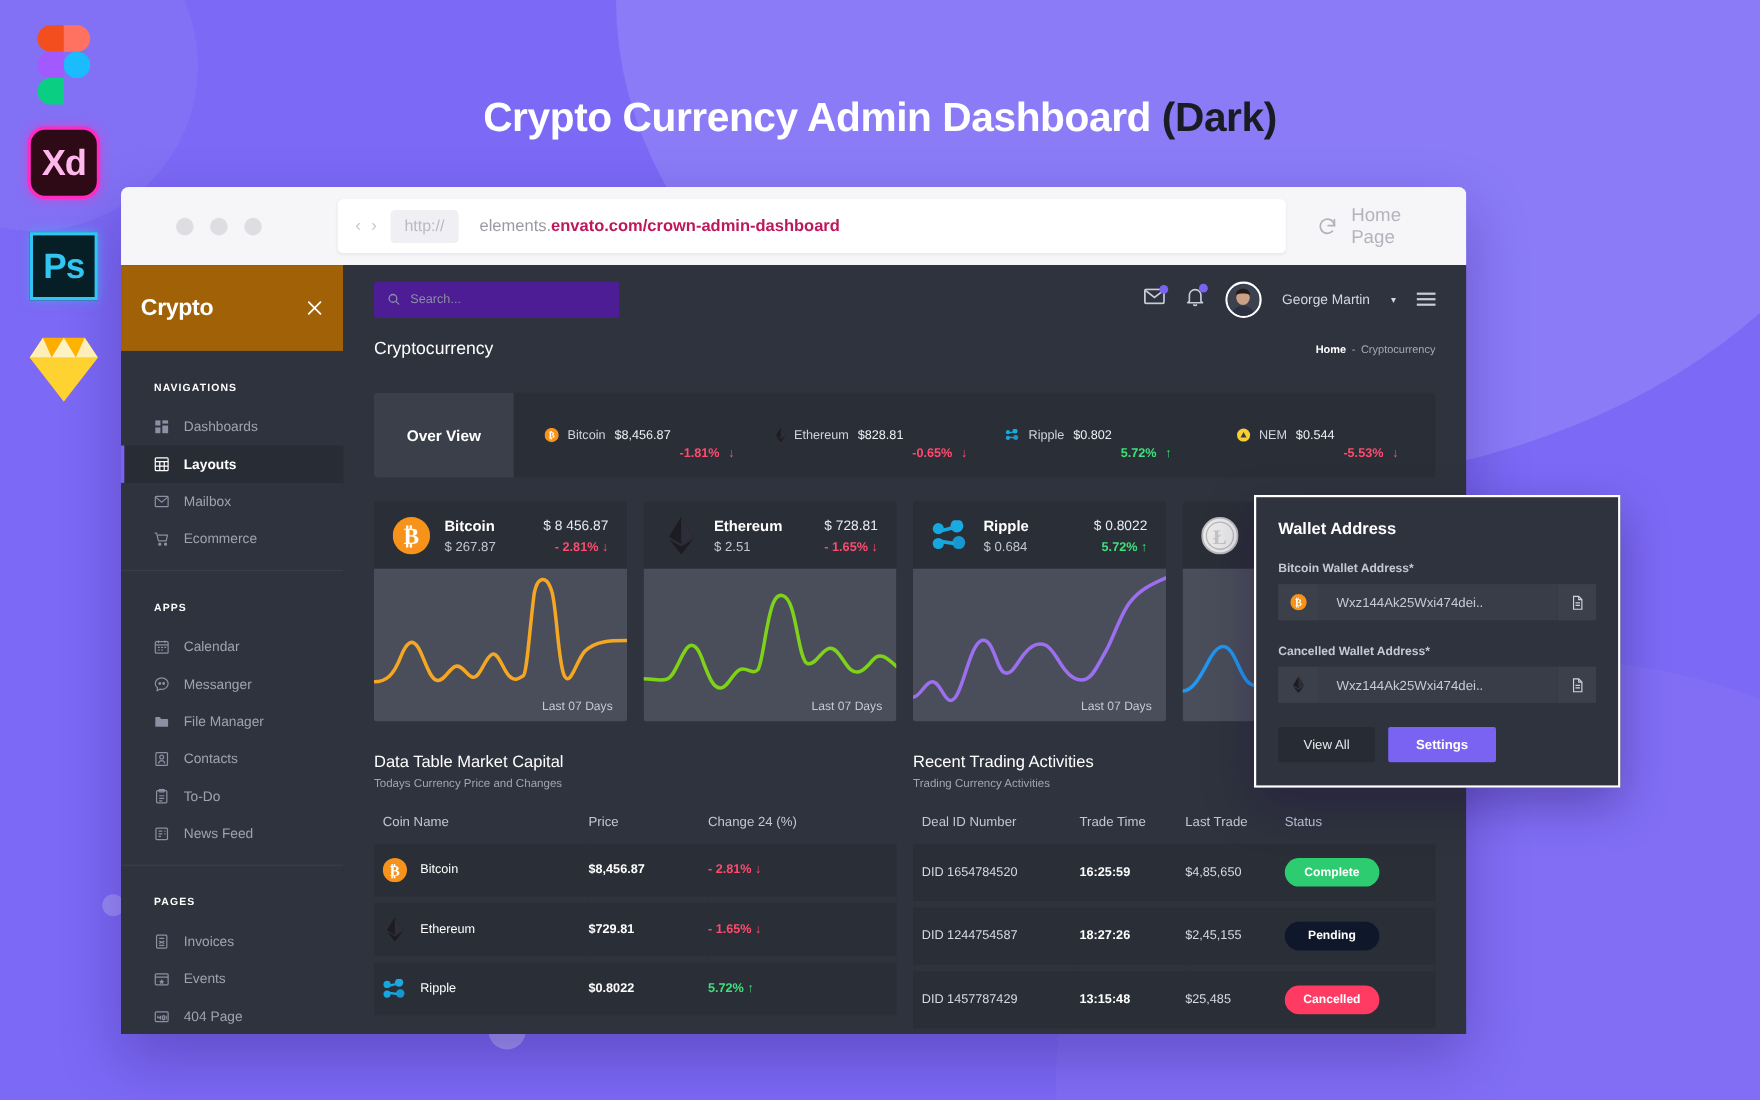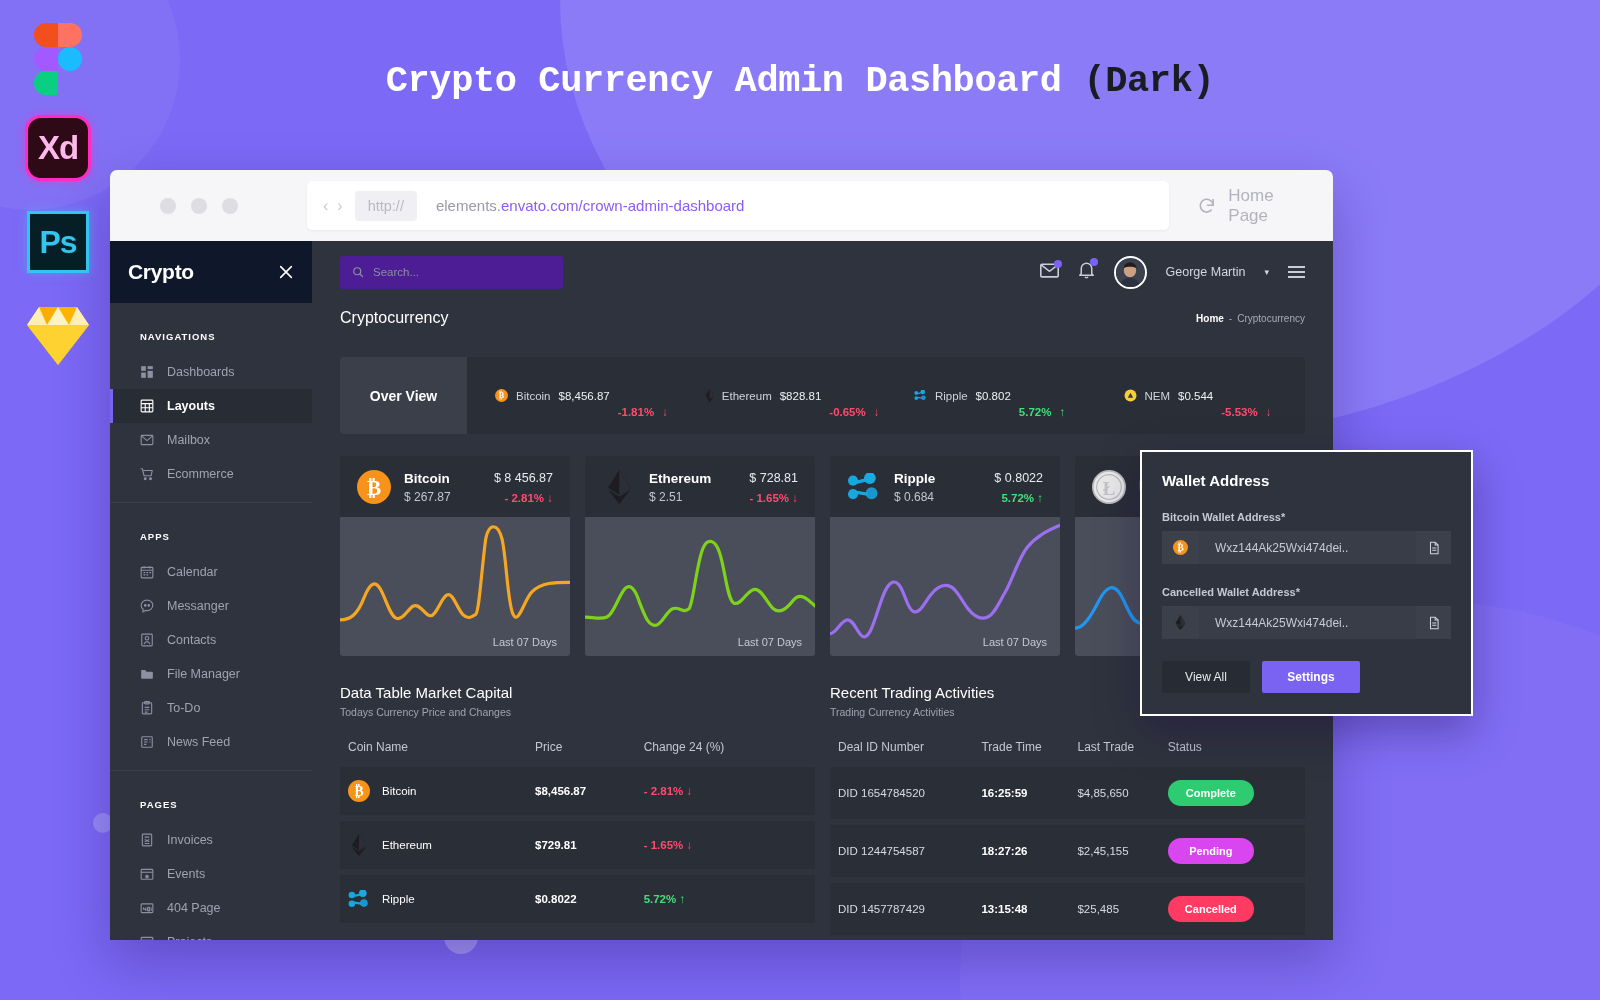--- a/index.html
+++ b/index.html
@@ -74,25 +74,24 @@
     background: #061e26; border: 3px solid #31c5f0;
     color: #31c5f0; font-weight: bold; font-size: 32px;
     display: flex; align-items: center; justify-content: center;
     letter-spacing: -1px;
     box-shadow: 0 0 9px rgba(49,197,240,0.5);
   }
   .sketch-ico { width: 66px; height: 62px; }
 
   
   .headline {
-    position: absolute; left: 0; right: 0; top: 60px;
+    position: absolute; left: 0; right: 0; top: 86px;
     text-align: center; z-index: 6;
     font-size: 37px; font-weight: bold; color: #ffffff;
     letter-spacing: -0.4px;
-    font-family: Liberation Mono, monospace;
   }
   .headline .dark { color: #1b1b24; }
 
   
   .browser {
     position: absolute; left: 110px; top: 170px;
     width: 1223px; height: 770px;
     border-radius: 7px 7px 0 0;
     overflow: hidden;
     box-shadow: 0 22px 55px rgba(40,20,110,0.32);
@@ -109,34 +108,34 @@
     flex: 0 0 862px; height: 49px; background: #fff; border-radius: 5px;
     display: flex; align-items: center; padding: 0 10px;
     box-shadow: 0 1px 3px rgba(0,0,0,0.06);
   }
   .nav-arrows { display: flex; gap: 9px; color: #c9c9d2; font-size: 16px; padding: 0 6px; }
   .http-chip {
     background: #f0f0f4; color: #b9b9c4; font-size: 14.5px;
     border-radius: 4px; padding: 7px 13px; margin-left: 6px;
   }
   .url-text { margin-left: 19px; font-size: 15px; color: #9a9aa6; white-space: nowrap; }
-  .url-text b { color: #8b5cf6; font-weight: normal; }
+  .url-text b { color: #be185d; font-weight: bold; }
   .home-page {
     margin-left: 28px; display: flex; align-items: center; gap: 12px;
     color: #b3b3bd; font-size: 17px;
   }
   .reload-ico { width: 20px; height: 20px; display: block; }
 
   
   .app { display: flex; height: 699px; background: #2f333d; }
 
   
   .sidebar { width: 202px; background: #2f333d; flex: 0 0 202px; }
   .brand {
-    height: 62px; background: #0f172a;
+    height: 78px; background: #a16207;
     display: flex; align-items: center; justify-content: space-between;
     padding: 0 18px;
   }
   .brand-title { color: #fff; font-size: 21px; font-weight: bold; letter-spacing: -0.3px; }
   .brand-ico { color: #fff; }
   .nav-section { border-bottom: 1px solid #3a3f4a; padding-bottom: 11px; }
   .nav-head {
     color: #ffffff; font-size: 9.5px; font-weight: bold; letter-spacing: 1px;
     padding: 28px 0 13px 30px;
   }
@@ -428,34 +427,34 @@
                   <path d="M12 2C6.5 2 2 6 2 11c0 2.6 1.3 5 3.4 6.6L5 22l4.5-2.4c.8.2 1.6.3 2.5.3 5.5 0 10-4 10-9S17.5 2 12 2z"></path>
                   <circle cx="9" cy="11" r="1.3" fill="currentColor"></circle>
                   <circle cx="15" cy="11" r="1.3" fill="currentColor"></circle>
                 </svg>
               </span>
               <span>Messanger</span>
             </div>
             <div class="nav-item">
               <span class="ico">
                 <svg width="14" height="14" viewBox="0 0 24 24" fill="none" stroke="currentColor" stroke-width="1.9">
+                  <path d="M2 6a1 1 0 0 1 1-1h6l2 3h10a1 1 0 0 1 1 1v10a1 1 0 0 1-1 1H3a1 1 0 0 1-1-1z" fill="currentColor" stroke="none"></path>
+                </svg>
+              </span>
+              <span>File Manager</span>
+            </div>
+            <div class="nav-item">
+              <span class="ico">
+                <svg width="14" height="14" viewBox="0 0 24 24" fill="none" stroke="currentColor" stroke-width="1.9">
                   <rect x="3" y="2" width="18" height="20" rx="1.5"></rect>
                   <circle cx="12" cy="9" r="3"></circle>
                   <path d="M7 19c1-3 3-4.3 5-4.3S16 16 17 19"></path>
                 </svg>
               </span>
               <span>Contacts</span>
-            </div>
-            <div class="nav-item">
-              <span class="ico">
-                <svg width="14" height="14" viewBox="0 0 24 24" fill="none" stroke="currentColor" stroke-width="1.9">
-                  <path d="M2 6a1 1 0 0 1 1-1h6l2 3h10a1 1 0 0 1 1 1v10a1 1 0 0 1-1 1H3a1 1 0 0 1-1-1z" fill="currentColor" stroke="none"></path>
-                </svg>
-              </span>
-              <span>File Manager</span>
             </div>
             <div class="nav-item">
               <span class="ico">
                 <svg width="14" height="14" viewBox="0 0 24 24" fill="none" stroke="currentColor" stroke-width="1.9">
                   <rect x="4" y="3" width="16" height="19" rx="1.5"></rect>
                   <rect x="8" y="1" width="8" height="4" rx="1"></rect>
                   <path d="M8 11h8M8 15h8M8 19h5"></path>
                 </svg>
               </span>
               <span>To-Do</span>
@@ -835,21 +834,21 @@
      <td>$4,85,650</td>
      <td>
        <span class="pill" style="background:#2ecc71">Complete</span>
      </td>
                   </tr>
                   <tr>
                     <td class="cellpad">DID 1244754587</td>
      <td class="bold-td">18:27:26</td>
      <td>$2,45,155</td>
      <td>
-       <span class="pill" style="background:#d946ef">Pending</span>
+       <span class="pill" style="background:#0f172a">Pending</span>
      </td>
                   </tr>
                   <tr>
                     <td class="cellpad">DID 1457787429</td>
      <td class="bold-td">13:15:48</td>
      <td>$25,485</td>
      <td>
        <span class="pill" style="background:#ff3a63">Cancelled</span>
      </td>
                   </tr>

